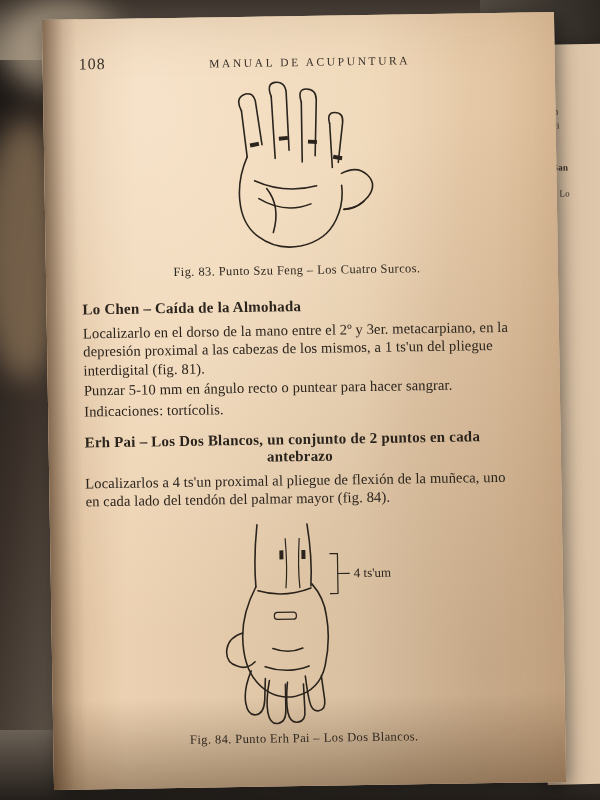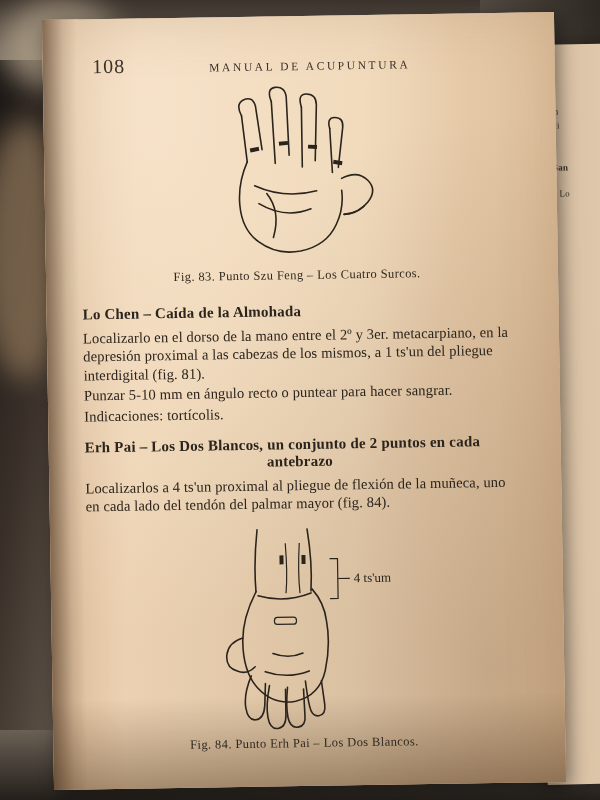--- a/index.html
+++ b/index.html
@@ -109,25 +109,24 @@
     width: 430px;
     color: #2f2820;
   }
 
   
   .hdr {
     display: flex;
     align-items: baseline;
   }
   .folio {
-    font-size: 20px;
+    font-size: 16px;
     letter-spacing: 1px;
     color: #39312a;
     width: 60px;
-    text-align: center;
   }
   .runhead {
     font-size: 11.5px;
     letter-spacing: 2.6px;
     color: #39312a;
     text-align: center;
     flex: 1;
     padding-right: 28px;
   }
 

